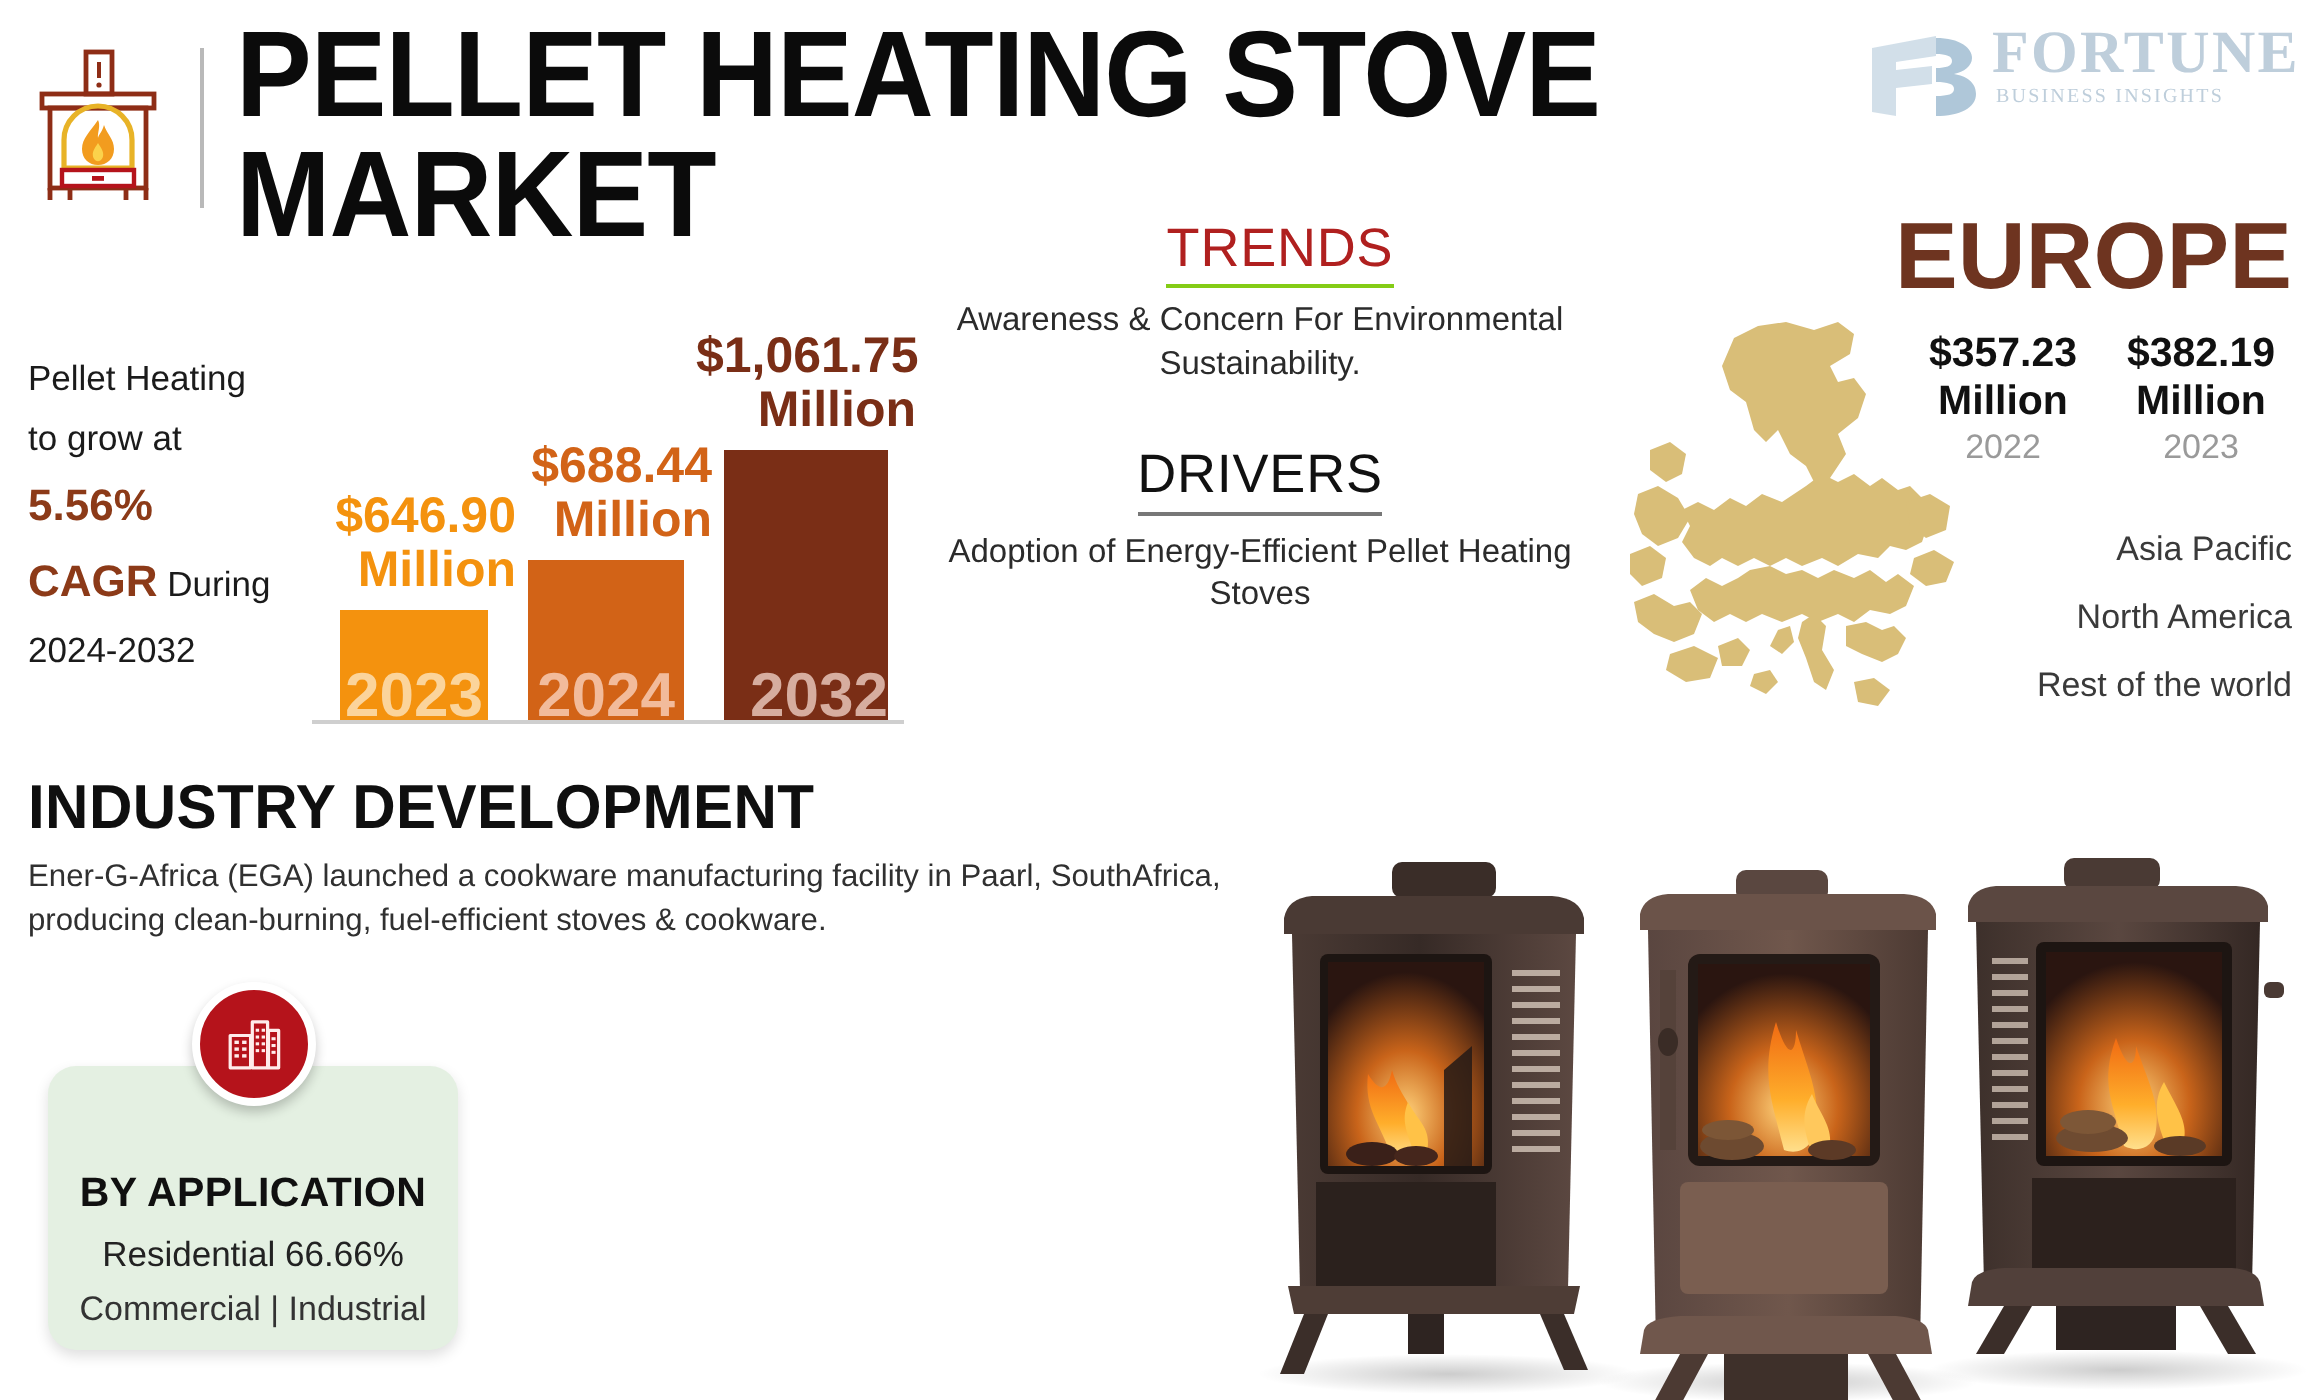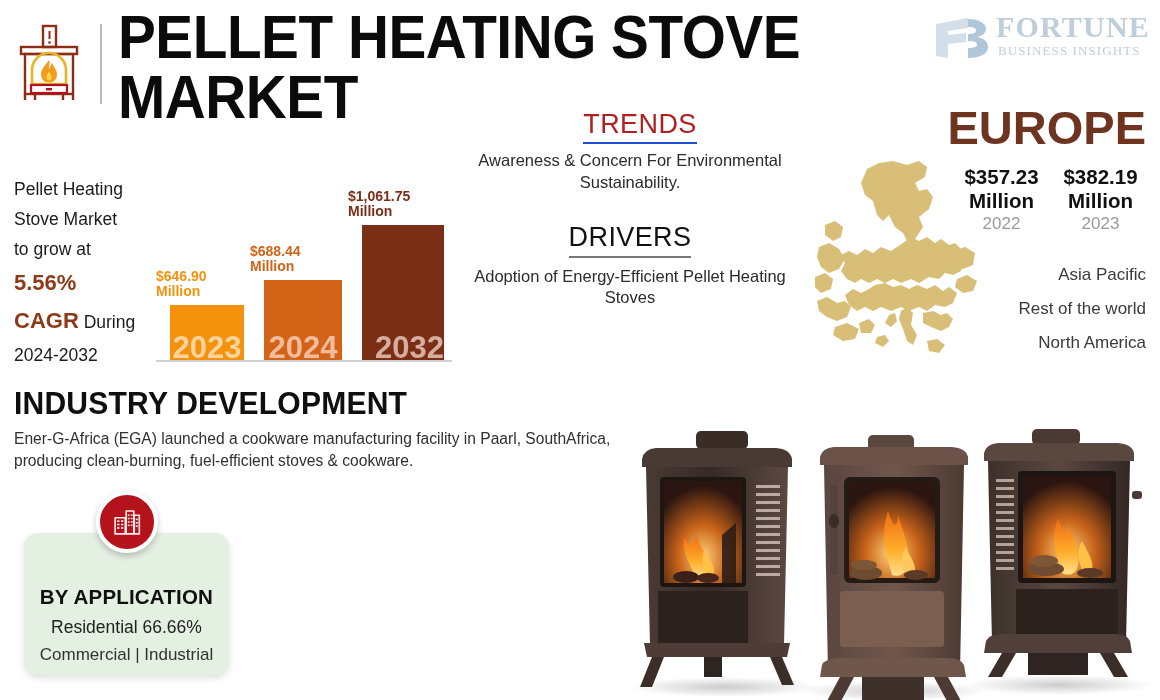--- a/index.html
+++ b/index.html
@@ -24,46 +24,46 @@
   .fbi-logo { position:absolute; right:14px; top:12px; width:212px; height:56px; opacity:.92; }
   .fbi-mark { position:absolute; left:0; top:4px; width:56px; height:44px; }
   .fbi-name {
     position:absolute; left:62px; top:0px;
     font-family:"Liberation Serif", serif; font-weight:700;
     font-size:30px; letter-spacing:1.2px; color:#b9cad8; line-height:1;
   }
   .fbi-sub {
     position:absolute; left:64px; top:32px;
     font-family:"Liberation Serif", serif; font-weight:400;
-    font-size:13px; letter-spacing:1.1px; color:#b9cad8; line-height:1;
+    font-size:10px; letter-spacing:1.1px; color:#b9cad8; line-height:1;
   }
 
   
   .cagr { position:absolute; left:14px; top:174px; width:150px; font-size:17.5px; color:#1b1b1b; line-height:1.72; }
   .cagr .big { font-size:22px; font-weight:700; color:#8c3a18; }
   .cagr-row { white-space:nowrap; }
 
   
   .chart { position:absolute; left:152px; top:178px; width:300px; height:184px; }
   .chart .axis { position:absolute; left:4px; bottom:0; width:296px; height:2px; background:#cfcfcf; }
   .bar-group { position:absolute; bottom:2px; }
   .bar { position:absolute; bottom:0; width:100%; }
   .bar-yr {
     position:absolute; bottom:-3px; left:0; width:100%;
     text-align:center; font-weight:700; font-size:31px; line-height:1;
   }
   .bar-lbl {
     position:absolute; left:-14px; width:calc(100% + 28px);
-    text-align:left; font-weight:700; font-size:14px; line-height:1.08;
+    text-align:right; font-weight:700; font-size:25px; line-height:1.08;
   }
 
   
   .mid { position:absolute; left:462px; top:108px; width:336px; text-align:center; }
   .mid h3 { font-size:27px; font-weight:400; letter-spacing:.4px; line-height:1.2; display:inline-block; padding-bottom:2px; }
-  .mid h3.trends { color:#b0201f; border-bottom:2px solid #1d4ed8;margin-left:20px; }
+  .mid h3.trends { color:#b0201f; border-bottom:2px solid #84cc16;margin-left:20px; }
   .mid h3.drivers { color:#111; border-bottom:2px solid #777; }
   .mid p { font-size:16.5px; color:#2b2b2b; line-height:1.3; }
   .mid .blk-trend { margin-top:6px; }
   .mid .blk-drv-h { margin-top:28px; }
   .mid .blk-drv1 { margin-top:8px; }
   .mid .blk-drv2 { margin-top:11px; }
 
   
   .eu-title {
     position:absolute; right:14px; top:104px; width:340px; text-align:right;
@@ -138,21 +138,20 @@
     <svg class="fbi-mark" viewBox="0 0 56 44">
       <polygon points="2,8 34,2 34,12 14,15 14,19 32,17 32,26 14,28 14,42 2,40" fill="#cfdde8"></polygon>
       <path d="M34,3 C46,3 52,8 52,13 C52,17 48,20 43,21 C49,22 54,25 54,31 C54,38 46,42 34,42 L34,32 C40,32 43,31 43,28.5 C43,26 40,25 34,25 L34,18 C39,18 42,17 42,14.5 C42,12 39,11 34,11 Z" fill="#a9c3d6"></path>
     </svg>
     <div class="fbi-name">FORTUNE</div>
     <div class="fbi-sub">BUSINESS INSIGHTS</div>
   </div>
 
   <div class="cagr">
     <div class="cagr-row">Pellet Heating</div>
-    <div class="cagr-row">Stove Market</div>
     <div class="cagr-row">to grow at</div>
     <div class="cagr-row"><span class="big">5.56%</span></div>
     <div class="cagr-row">
       <span class="big">CAGR</span>
       <span>During</span>
     </div>
     <div class="cagr-row">2024-2032</div>
   </div>
 
   <div class="chart" id="chart">
@@ -214,22 +213,22 @@
     </div>
     <div class="eu-col">
       <div class="v">$382.19</div>
       <div class="m">Million</div>
       <div class="y">2023</div>
     </div>
   </div>
 
   <div class="eu-regions">
     <div>Asia Pacific</div>
+    <div>North America</div>
     <div>Rest of the world</div>
-    <div>North America</div>
   </div>
 
   <div class="ind-h">INDUSTRY DEVELOPMENT</div>
   <div class="ind-p">Ener-G-Africa (EGA) launched a cookware manufacturing facility in Paarl, SouthAfrica, producing clean-burning, fuel-efficient stoves &amp; cookware.</div>
 
   <div class="card" id="card-app" style="background: rgb(228, 240, 226);">
     <div class="badge" id="badge-app" style="background: rgb(181, 19, 27);">
       <svg viewBox="0 0 40 40" width="34" height="34">
         <g fill="none" stroke="#ffeceb" stroke-width="1.9" stroke-linejoin="round">
           <rect x="6" y="15" width="12" height="19"></rect>

